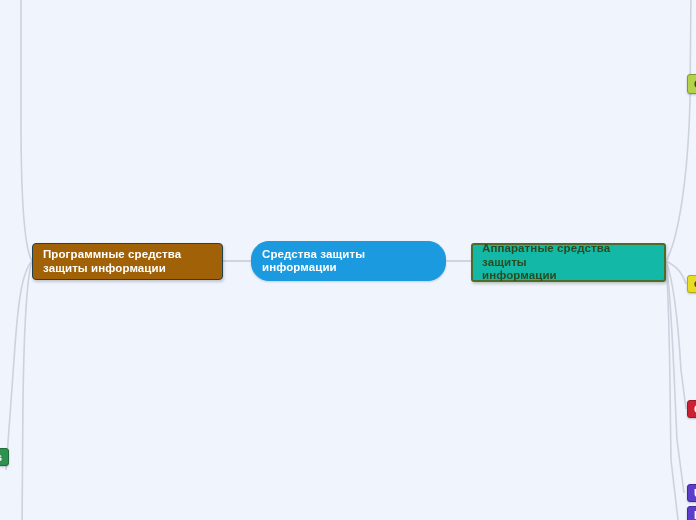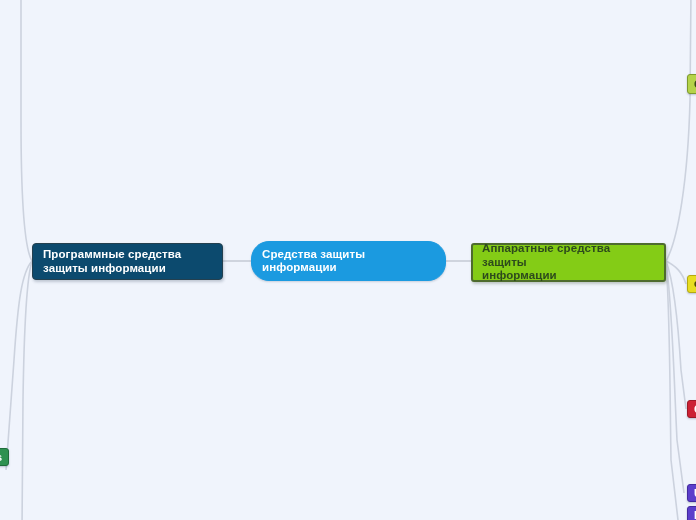--- a/index.html
+++ b/index.html
@@ -46,32 +46,32 @@
     color: #ffffff;
     border: 1px solid #1b9ae0;
     border-radius: 3px;
     font-size: 11.5px;
     padding: 6px 10px;
     box-shadow: 0 1px 2px rgba(20,40,70,0.18);
   }
 
   
   .node-slate {
-    background: #0c4a6e;
+    background: #a16207;
     color: #ffffff;
     border: 1px solid #24404f;
     border-radius: 4px;
     font-size: 11.5px;
     padding: 6px 10px;
     box-shadow: 1px 2px 3px rgba(20,40,70,0.22);
   }
 
   
   .node-green {
-    background: #84cc16;
+    background: #14b8a6;
     color: #2d4a1c;
     border: 2px solid #4e6b2e;
     border-radius: 3px;
     font-size: 11.5px;
     padding: 5px 9px;
     box-shadow: 1px 2px 3px rgba(40,60,30,0.25);
   }
 
   
   .chip {

